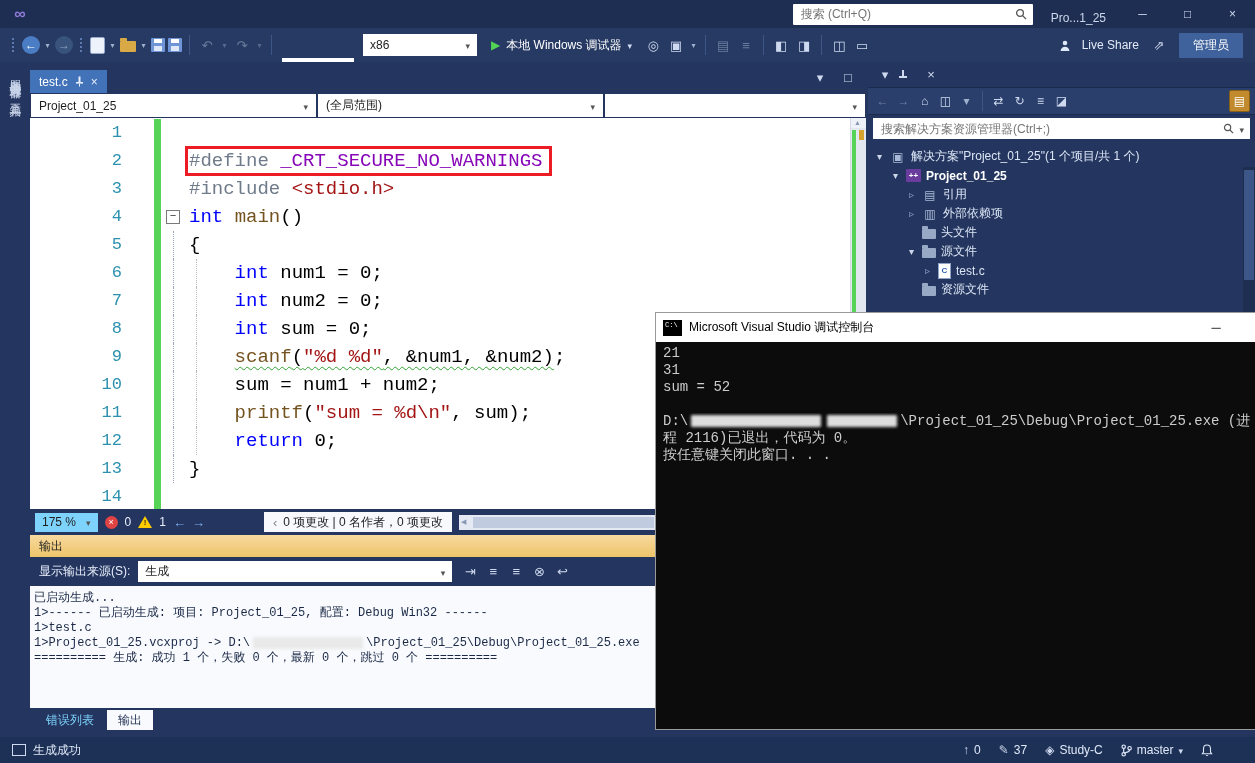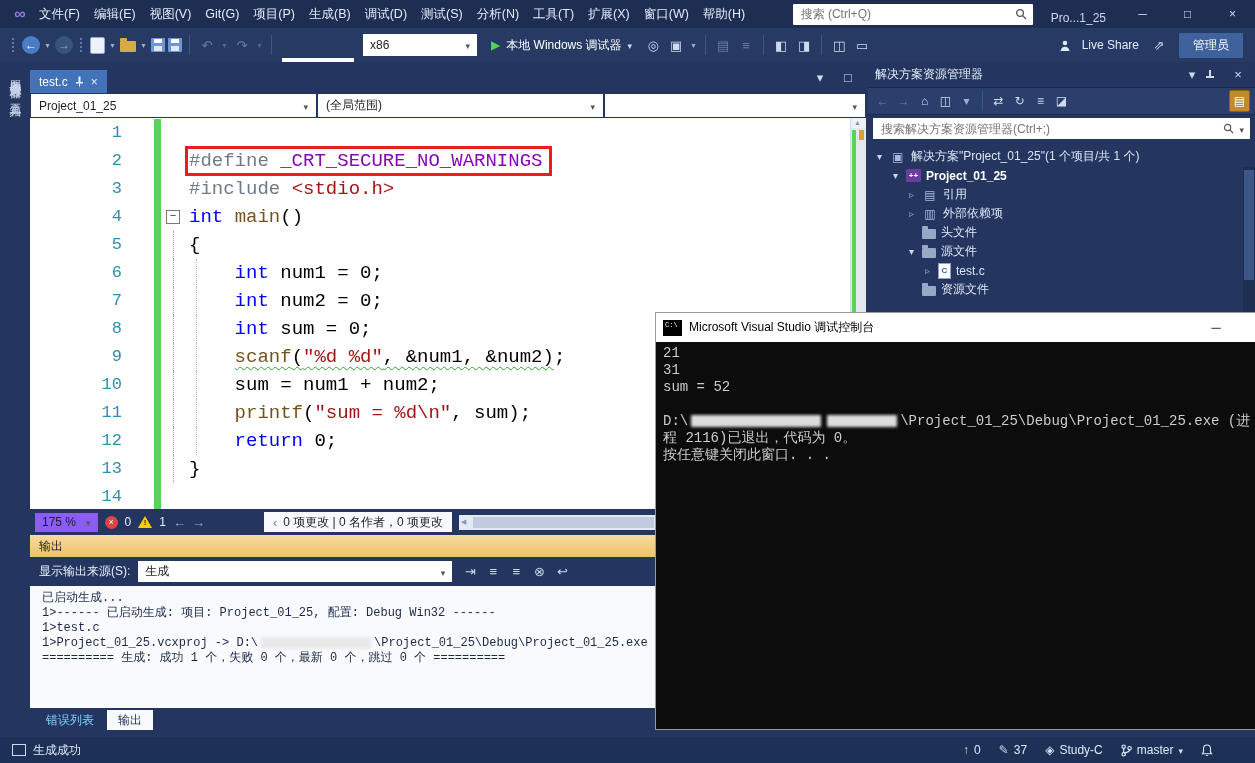--- a/index.html
+++ b/index.html
@@ -91,21 +91,21 @@
   .tok.pl{color:#000;}
   .tok.sq{text-decoration:underline;text-decoration-style:wavy;text-decoration-color:#2fa32f;
           text-underline-offset:4px;text-decoration-thickness:1px;}
   .vscroll{width:15px;background:#eef1f7;border-left:1px solid #d4dae6;position:relative;flex:none;}
   .vscroll::before{content:"▲";position:absolute;top:1px;left:3px;font-size:7px;color:#8798b5;}
   .vscroll::after{content:"▼";position:absolute;bottom:1px;left:3px;font-size:7px;color:#8798b5;}
   .vs-thumb{position:absolute;left:0;right:0;top:10px;bottom:10px;background:#c7d0e2;opacity:.3;}
   .vs-green{position:absolute;left:1px;top:12px;width:4px;height:370px;background:#57d457;}
   .vs-warn{position:absolute;right:2px;top:12px;width:5px;height:10px;background:#d8a22e;}
   .estatus{height:26px;background:#24365f;display:flex;align-items:center;gap:7px;padding:0 5px;color:#e8eefb;}
-  .zoom{background:#8b5cf6;color:#1e1e1e;height:19px;display:flex;align-items:center;gap:10px;padding:0 7px;font-size:12px;}
+  .zoom{background:#7dd3fc;color:#1e1e1e;height:19px;display:flex;align-items:center;gap:10px;padding:0 7px;font-size:12px;}
   .err-ic{width:13px;height:13px;border-radius:50%;background:#e04343;color:#fff;font-size:9px;line-height:13px;
           text-align:center;display: inline-block;}
   .err-ic::before{content:"×";}
   .warn-ic{width:0;height:0;border-left:7px solid transparent;border-right:7px solid transparent;
            border-bottom:12px solid #fc0;position:relative;display:inline-block;}
   .warn-ic::after{content:"!";position:absolute;left:-1.5px;top:2px;font-size:8px;color:#403000;font-weight:bold;}
   .nav-arrows{display:flex;gap:6px;color:#7fb0f0;font-size:13px;}
   .arr-l::before{content:"←";}
   .arr-r::before{content:"→";}
   .changes-chip{background:#f7f9fd;color:#1e1e1e;height:20px;display:flex;align-items:center;gap:6px;
@@ -150,21 +150,21 @@
   .se-vthumb{position:absolute;left:1px;right:1px;top:3px;height:110px;background:#3d5688;}
 
   
   .output{position:absolute;left:30px;top:535px;width:1225px;height:195px;display:flex;flex-direction:column;background:#24365f;}
   .out-header{height:22px;background:linear-gradient(#f8daa0,#edc468);color:#1e1e1e;display:flex;
               align-items:center;padding:0 9px;font-size:12px;}
   .out-src{height:29px;display:flex;align-items:center;gap:8px;padding:0 9px;color:#e8eefb;}
   .out-select{width:300px;height:21px;background:#fff;color:#1e1e1e;display:flex;align-items:center;padding:0 7px;gap:4px;}
   .out-select .grow{flex:1;}
   .out-body{flex:1;background:#f8fafd;color:#1b2947;font-family:"Liberation Mono","DejaVu Sans Mono",monospace;
-            font-size:12px;line-height:15px;padding:5px 12px;overflow:hidden;}
+            font-size:12px;line-height:15px;padding:5px 4px;overflow:hidden;}
   .out-line{white-space:pre;height:15px;}
   .out-tabs{height:22px;display:flex;align-items:flex-end;gap:2px;padding-left:5px;}
   .out-tab{height:20px;display:flex;align-items:center;padding:0 11px;color:#7dd3fc;font-size:12px;}
   .out-tab.active{background:#f8fafd;color:#1e2c50;}
   .censor{display:inline-block;height:12px;background:#e9e9e9;border-radius:1px;filter:blur(1.5px);
           vertical-align:middle;margin:0 3px;}
 
   
   .console{position:absolute;left:655px;top:312px;width:672px;height:418px;background:#0c0c0c;
            border:1px solid #9a9a9a;z-index:40;display:flex;flex-direction:column;box-sizing:border-box;}
@@ -189,35 +189,20 @@
   .sb-glyph{font-size:12px;color:#cfdaf0;}
   svg.sbsvg{display:block;}
 </style>
 </head>
 <body>
 
 <div class="screen">
 
   <div class="titlebar">
     <span class="vslogo">∞</span>
-    <div class="menubar" id="menu">
-        <div class="menu-item">文件(F)</div>
-        <div class="menu-item">编辑(E)</div>
-        <div class="menu-item">视图(V)</div>
-        <div class="menu-item">Git(G)</div>
-        <div class="menu-item">项目(P)</div>
-        <div class="menu-item">生成(B)</div>
-        <div class="menu-item">调试(D)</div>
-        <div class="menu-item">测试(S)</div>
-        <div class="menu-item">分析(N)</div>
-        <div class="menu-item">工具(T)</div>
-        <div class="menu-item">扩展(X)</div>
-        <div class="menu-item">窗口(W)</div>
-        <div class="menu-item">帮助(H)</div>
-      </div>
     <div class="search-box">
       <input placeholder="搜索 (Ctrl+Q)" style="">
       <svg width="12" height="12" viewBox="0 0 12 12">
         <circle cx="5" cy="5" r="3.4" fill="none" stroke="#555" stroke-width="1.3"></circle>
         <line x1="7.6" y1="7.6" x2="11" y2="11" stroke="#555" stroke-width="1.3"></line>
       </svg>
     </div>
     <span class="title-proj">Pro...1_25</span>
     <div class="win-btns" id="win-buttons">
         <span class="win-btn">─</span>
@@ -366,21 +351,20 @@
         <span>0 项更改 | 0 名作者，0 项更改</span>
       </div>
       <div class="hscroll">
         <div class="hs-thumb"></div>
       </div>
     </div>
   </div>
 
   <div class="solution">
     <div class="se-header">
-      <span class="se-title">解决方案资源管理器</span>
       <div class="ic-group" id="se-header-icons">
           <span class="tbi">▾</span>
           <span class="tbi pinic"></span>
           <span class="tbi">×</span>
         </div>
     </div>
     <div class="se-toolbar" id="se-tools">
         <span class="tbi dim">←</span>
         <span class="tbi dim">→</span>
         <span class="tbi">⌂</span>

